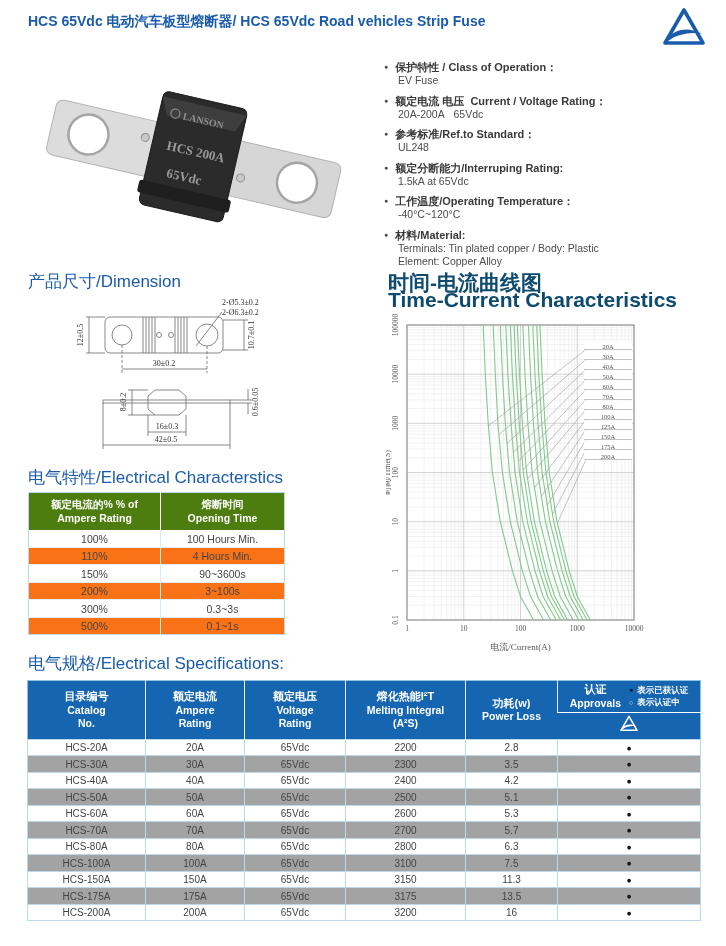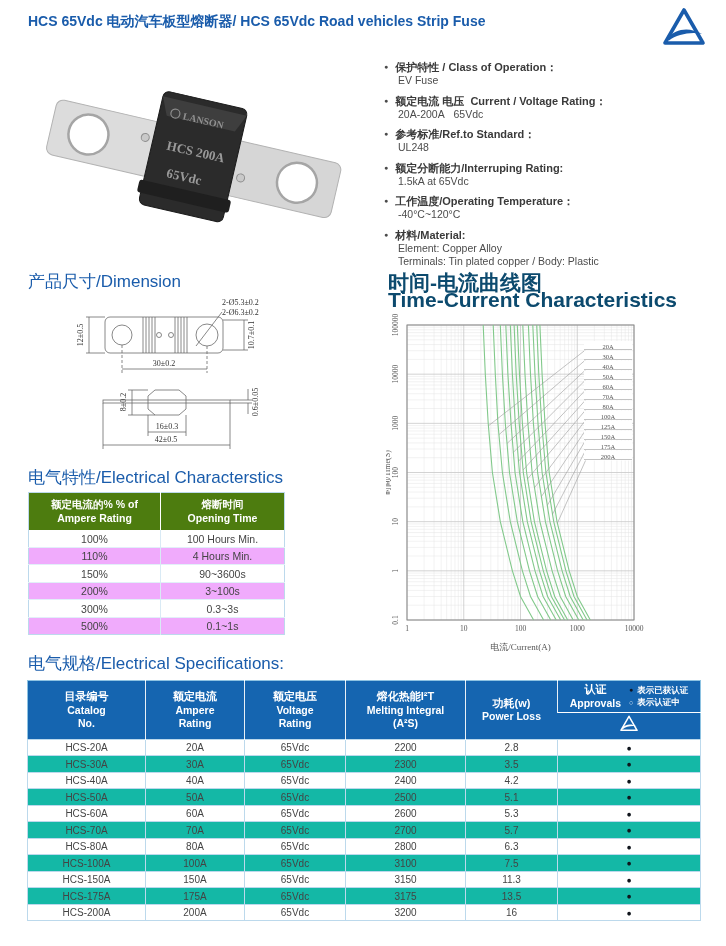--- a/index.html
+++ b/index.html
@@ -20,29 +20,29 @@
   #chart-heading{left:388px;top:274px;line-height:17px;}
   #chart-heading span{display:block;font-weight:bold;color:#0c4a6e;font-size:21px;}
   #tc-chart{left:386px;top:308px;}
   #ec-heading{left:28px;top:466px;}
   #ec-table{left:28px;top:492px;width:256px;border-collapse:collapse;table-layout:fixed;border:1px solid #bcd9ec;}
   #ec-table th{background:#4d7c0f;color:#fff;font-size:10.5px;font-weight:bold;padding:5px 2px;line-height:1.3;text-align:center;}
   #ec-table th+th{border-left:1px solid #fff;}
   #ec-table td{font-size:10.5px;color:#444;text-align:center;padding:2px;height:12.5px;}
   #ec-table td+td{border-left:1px solid #d9eaf5;}
   #ec-table tbody tr+tr td{border-top:1px solid #e2eff8;}
-  #ec-table tr.alt{background:#f0abfc;}
+  #ec-table tr.alt{background:#f97316;}
   #spec-heading{left:28px;top:652px;}
   #spec-table{left:27px;top:680px;width:673px;border-collapse:collapse;table-layout:fixed;border:1px solid #8ec3e2;}
   #spec-table th{background:#1565b0;color:#fff;font-weight:bold;vertical-align:middle;padding:2px;line-height:1.25;text-align:center;}
   #spec-table th+th{border-left:1px solid rgba(255,255,255,.9);}
   #spec-table th .zh{font-size:11px;}
   #spec-table th .en{font-size:10.5px;}
   #spec-table td{font-size:10px;color:#444;text-align:center;padding:1.5px 2px;border:1px solid #bcd9ec;height:12.5px;}
-  #spec-table tr.alt{background:#14b8a6;}
+  #spec-table tr.alt{background:#a3a3a3;}
   #spec-table td.apdot{font-size:8.5px;color:#10151c;}
   .ap-head{display:flex;align-items:center;justify-content:center;gap:8px;}
   .ap-left div{text-align:center;}
   .ap-right{text-align:left;}
   .ap-right .row{display:flex;align-items:center;gap:4px;font-size:8.5px;line-height:1.45;}
   .sym-filled{color:#0d1422;font-size:7px;}
   .sym-open{color:#d7e6f2;font-size:7px;}
   .ap-logo{border-top:1px solid #fff;}
   svg text{font-family:"Liberation Serif",serif;}
 </style>
@@ -107,22 +107,22 @@
         <span class="dot">●</span>
         <span>工作温度/Operating Temperature：</span>
       </div>
       <div class="val">-40°C~120°C</div>
     </div>
     <div class="bullet">
       <div class="lbl">
         <span class="dot">●</span>
         <span>材料/Material:</span>
       </div>
+      <div class="val">Terminals: Tin plated copper / Body: Plastic</div>
       <div class="val">Element: Copper Alloy</div>
-      <div class="val">Terminals: Tin plated copper / Body: Plastic</div>
     </div>
   </div>
 
 <div id="dim-heading" class="abs heading">产品尺寸/Dimension</div>
 <svg id="dim-svg" class="abs" width="345" height="164" viewBox="0 0 345 164">
   <g stroke="#6a6a6a" stroke-width="0.8" fill="none">
 
     <rect x="69" y="21" width="118" height="36" rx="5"></rect>
     <line x1="107" y1="21" x2="107" y2="57"></line>
       <line x1="151" y1="21" x2="151" y2="57"></line>

